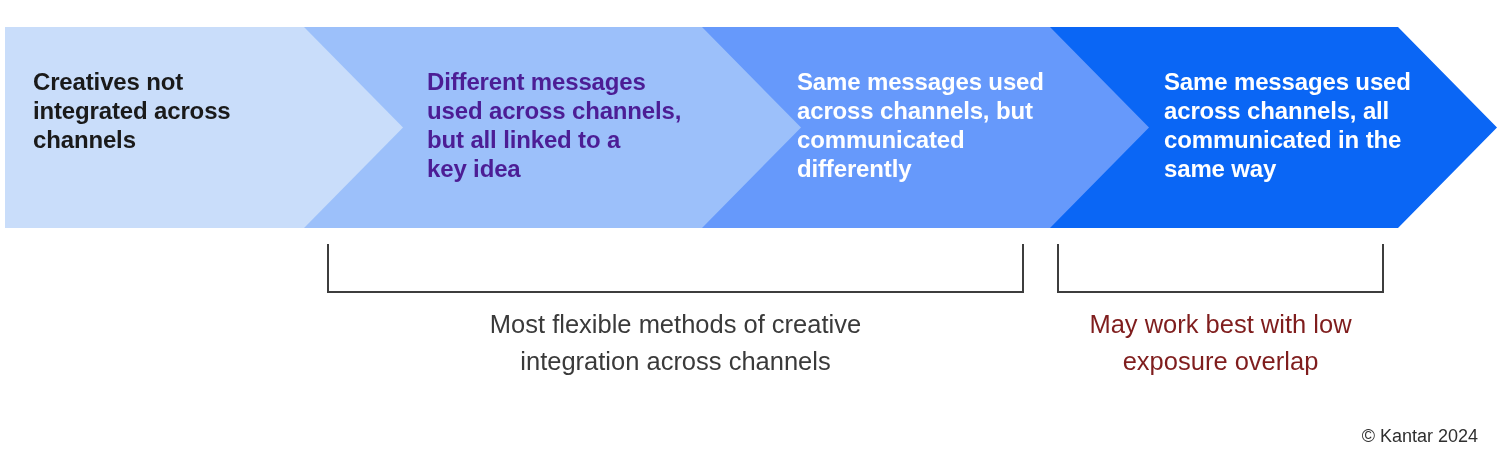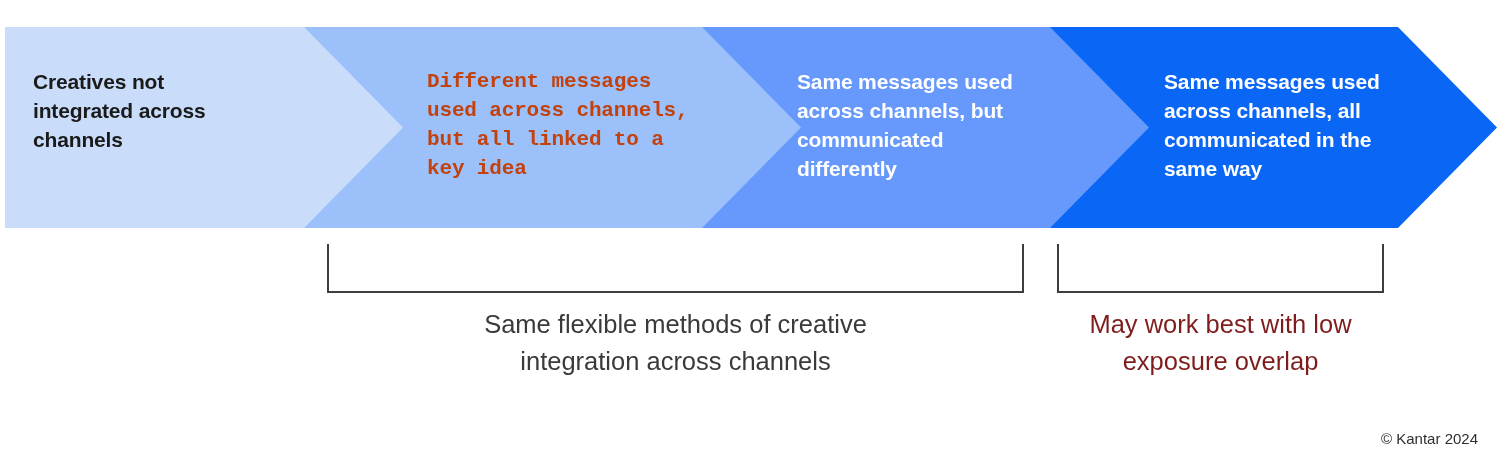--- a/index.html
+++ b/index.html
@@ -30,21 +30,21 @@
   #chevron-svg {
     position: absolute;
     left: 0;
     top: 0;
     display: block;
   }
   .stage-text {
     position: absolute;
     font-family: "Liberation Sans", sans-serif;
     font-weight: bold;
-    font-size: 21px;
+    font-size: 24px;
     line-height: 29px;
     letter-spacing: -0.15px;
     white-space: pre-line;
     pointer-events: none;
   }
 
   
   .bracket {
     position: absolute;
     box-sizing: border-box;
@@ -66,21 +66,21 @@
     white-space: pre-line;
   }
 
   
   #copyright {
     position: absolute;
     right: 22px;
     bottom: 14px;
     font-family: "Liberation Sans", sans-serif;
     font-weight: 400;
-    font-size: 15px;
+    font-size: 18px;
     color: #2f2f2f;
     white-space: nowrap;
   }
 </style>
 </head>
 <body>
 
 <div id="canvas">
 
   <div id="chevron-band">
@@ -92,41 +92,41 @@
 
       <polygon points="302,27 702,27 801,127.5 702,228 302,228 401,127.5" fill="#9cc0fa"></polygon>
 
       <polygon points="5,27 304,27 403,127.5 304,228 5,228" fill="#c9ddfa"></polygon>
     </svg>
 
     <div class="stage-text" style="left: 33px; top: 67px; width: 250px; color: rgb(26, 26, 26);">Creatives not
 integrated across
 channels</div>
 
-    <div class="stage-text" style="left: 427px; top: 67px; width: 280px; color: #c2410c; font-family: Liberation Mono, monospace;">Different messages
+    <div class="stage-text" style="left: 427px; top: 67px; width: 280px; color: #4c1d95;">Different messages
 used across channels,
 but all linked to a
 key idea</div>
 
     <div class="stage-text" style="left: 797px; top: 67px; width: 270px; color: rgb(255, 255, 255);">Same messages used
 across channels, but
 communicated
 differently</div>
 
     <div class="stage-text" style="left: 1164px; top: 67px; width: 270px; color: rgb(255, 255, 255);">Same messages used
 across channels, all
 communicated in the
 same way</div>
   </div>
 
   <div class="bracket" style="left: 327px; top: 244px; width: 697px; height: 49px; border-color: transparent rgb(61, 61, 61) rgb(61, 61, 61); border-top-style: none;"></div>
 
   <div class="bracket" style="left: 1057px; top: 244px; width: 327px; height: 49px; border-color: transparent rgb(61, 61, 61) rgb(61, 61, 61); border-top-style: none;"></div>
 
-  <div class="caption" style="left: 327px; top: 306px; width: 697px; color: rgb(58, 58, 58);">Same flexible methods of creative
+  <div class="caption" style="left: 327px; top: 306px; width: 697px; color: rgb(58, 58, 58);">Most flexible methods of creative
 integration across channels</div>
 
   <div class="caption" style="left: 1057px; top: 306px; width: 327px; color: #7f1d1d;">May work best with low
 exposure overlap</div>
 
   <div id="copyright">© Kantar 2024</div>
 
 </div>
 
 </body></html>

